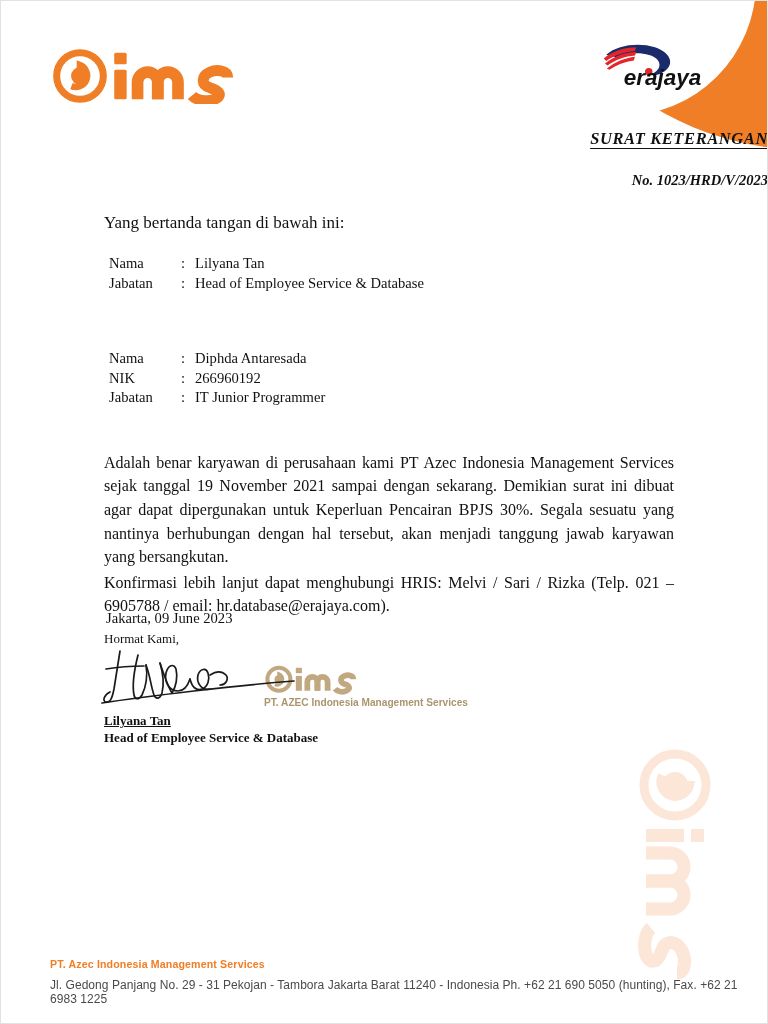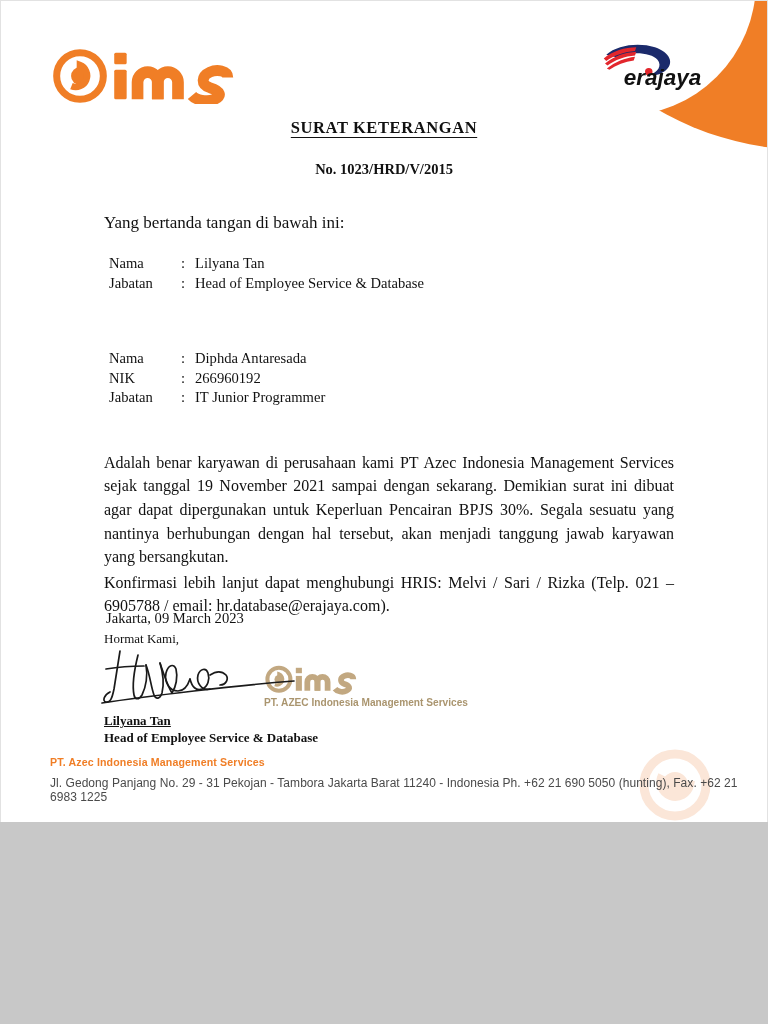--- a/index.html
+++ b/index.html
@@ -3,21 +3,21 @@
 <meta charset="utf-8">
 <style>
   html, body {
     margin: 0;
     padding: 0;
     background: #c8c8c8;
   }
   #page {
     position: relative;
     width: 768px;
-    height: 822px;
+    height: 1024px;
     background: #ffffff;
     overflow: hidden;
     font-family: "Liberation Serif", "DejaVu Serif", serif;
     color: #111111;
     box-sizing: border-box;
   }
   
   #page-border {
     position: absolute;
     left: 0; top: 0;
@@ -83,23 +83,24 @@
     z-index: 0;
     transform: rotate(90deg);
     transform-origin: 50% 50%;
     opacity: 1;
   }
 
   
   #title-block {
     position: absolute;
     left: 0; right: 0;
-    top: 118px;
-    text-align: center;
+    top: 129px;
+    text-align: right;
     z-index: 10;
+    font-style: italic;
   }
   #doc-title {
     font-size: 16.5px;
     font-weight: bold;
     letter-spacing: 0.6px;
     text-decoration: underline;
     text-underline-offset: 4px;
     display: inline-block;
   }
   #doc-number {
@@ -268,21 +269,21 @@
       <path d="M8 44 C22 32 40 26 58 25 L56 31 C40 32 24 38 12 47 Z" fill="#e2262c"></path>
       <path d="M11 52 C24 41 40 35 56 33 L54 39 C40 41 26 46 15 54 Z" fill="#e2262c"></path>
       <circle cx="78" cy="57" r="6" fill="#e2262c"></circle>
       <text x="100" y="78" font-family="'Liberation Sans',sans-serif" font-size="36" font-weight="bold" font-style="italic" fill="#111111" text-anchor="middle">erajaya</text>
       <text x="100" y="96" font-family="'Liberation Sans',sans-serif" font-size="12" font-style="italic" fill="#333333" text-anchor="middle">Group of Companies</text>
     </g>
   </svg>
 
   <div id="title-block">
     <div id="doc-title">SURAT KETERANGAN</div>
-    <div id="doc-number">No. 1023/HRD/V/2015</div>
+    <div id="doc-number">No. 1023/HRD/V/2023</div>
   </div>
 
   <div id="body-area">
 
     <p class="intro-line">Yang bertanda tangan di bawah ini:</p>
 
     <table class="field-table">
       <tbody>
           <tr>
         <td class="f-label">Nama</td>
@@ -320,21 +321,21 @@
     </tbody>
       </table>
 
     <div id="para-wrap">
       <p class="para">Adalah benar karyawan di perusahaan kami PT Azec Indonesia Management Services sejak tanggal 19 November 2021 sampai dengan sekarang. Demikian surat ini dibuat agar dapat dipergunakan untuk Keperluan Pencairan BPJS 30%. Segala sesuatu yang nantinya berhubungan dengan hal tersebut, akan menjadi tanggung jawab karyawan yang bersangkutan.</p>
       <p class="para" id="para2">Konfirmasi lebih lanjut dapat menghubungi HRIS: Melvi / Sari / Rizka (Telp. 021 – 6905788 / email: hr.database@erajaya.com).</p>
     </div>
   </div>
 
   <div id="sign-area">
-    <div id="sign-city">Jakarta, 09 March 2023</div>
+    <div id="sign-city">Jakarta, 09 June 2023</div>
     <div id="sign-hormat">Hormat Kami,</div>
 
     <div id="sign-graphic">
 
       <svg id="stamp" viewBox="0 0 340 78" aria-hidden="true">
         <g opacity="0.85">
           <circle cx="22" cy="30" r="17" fill="none" stroke="#b89a6c" stroke-width="6"></circle>
           <circle cx="22" cy="30" r="6.5" fill="#b89a6c"></circle>
           <path d="M22 30 L22 22 A8 8 0 1 1 16 38" fill="none" stroke="#b89a6c" stroke-width="5"></path>
           <rect x="47" y="13" width="9" height="8" fill="#b89a6c"></rect>

